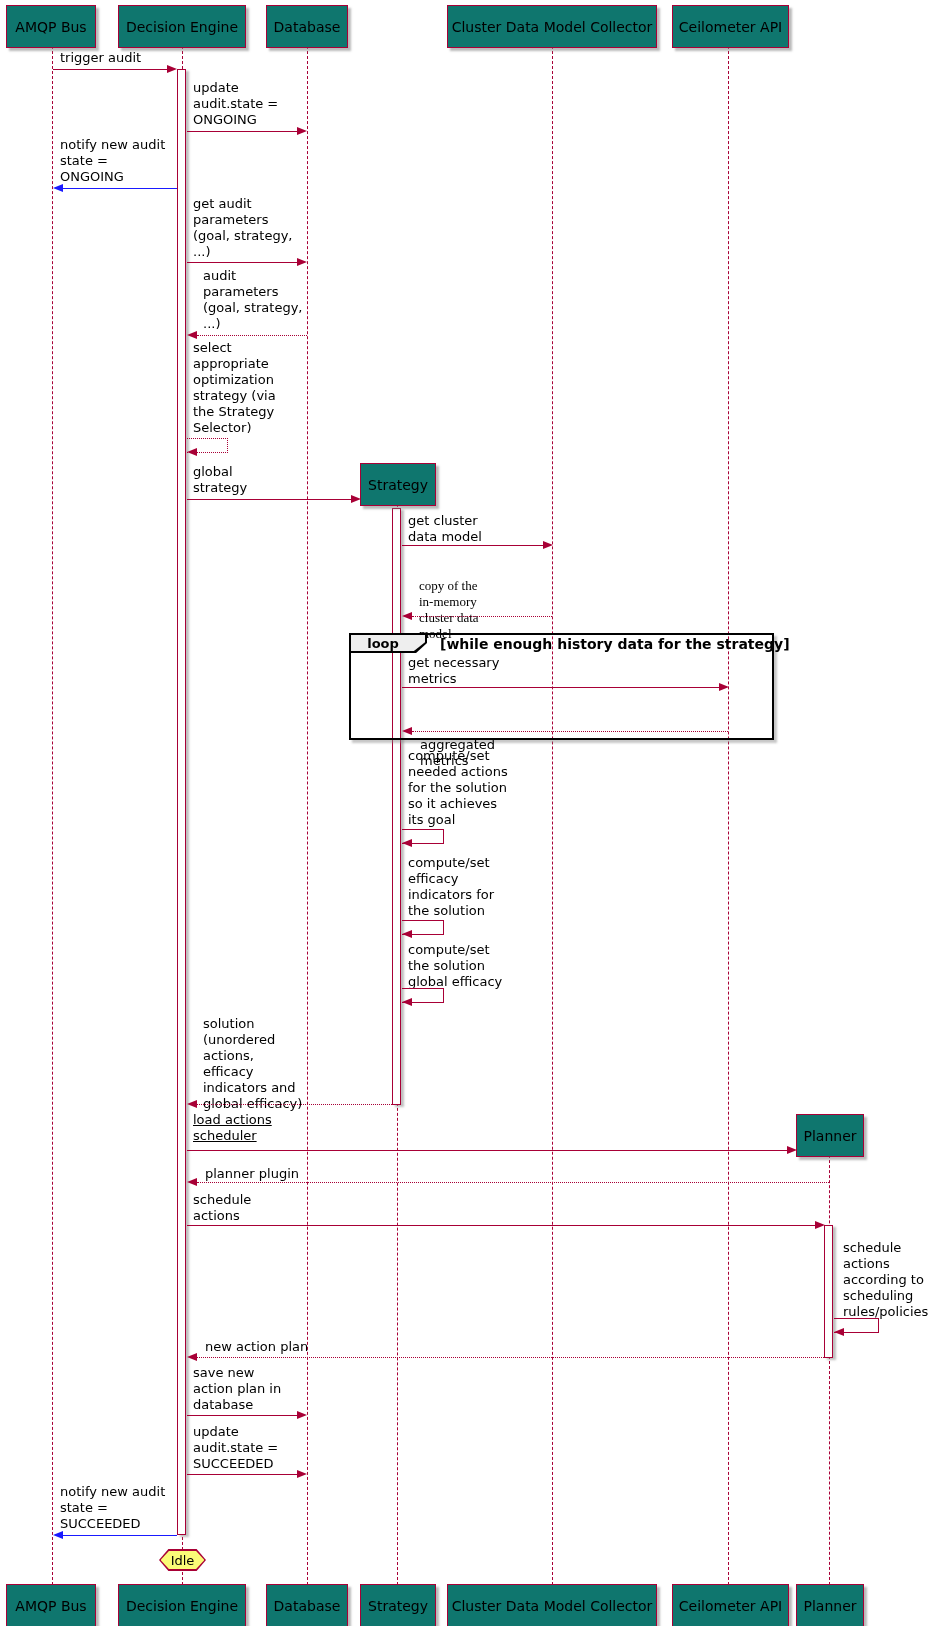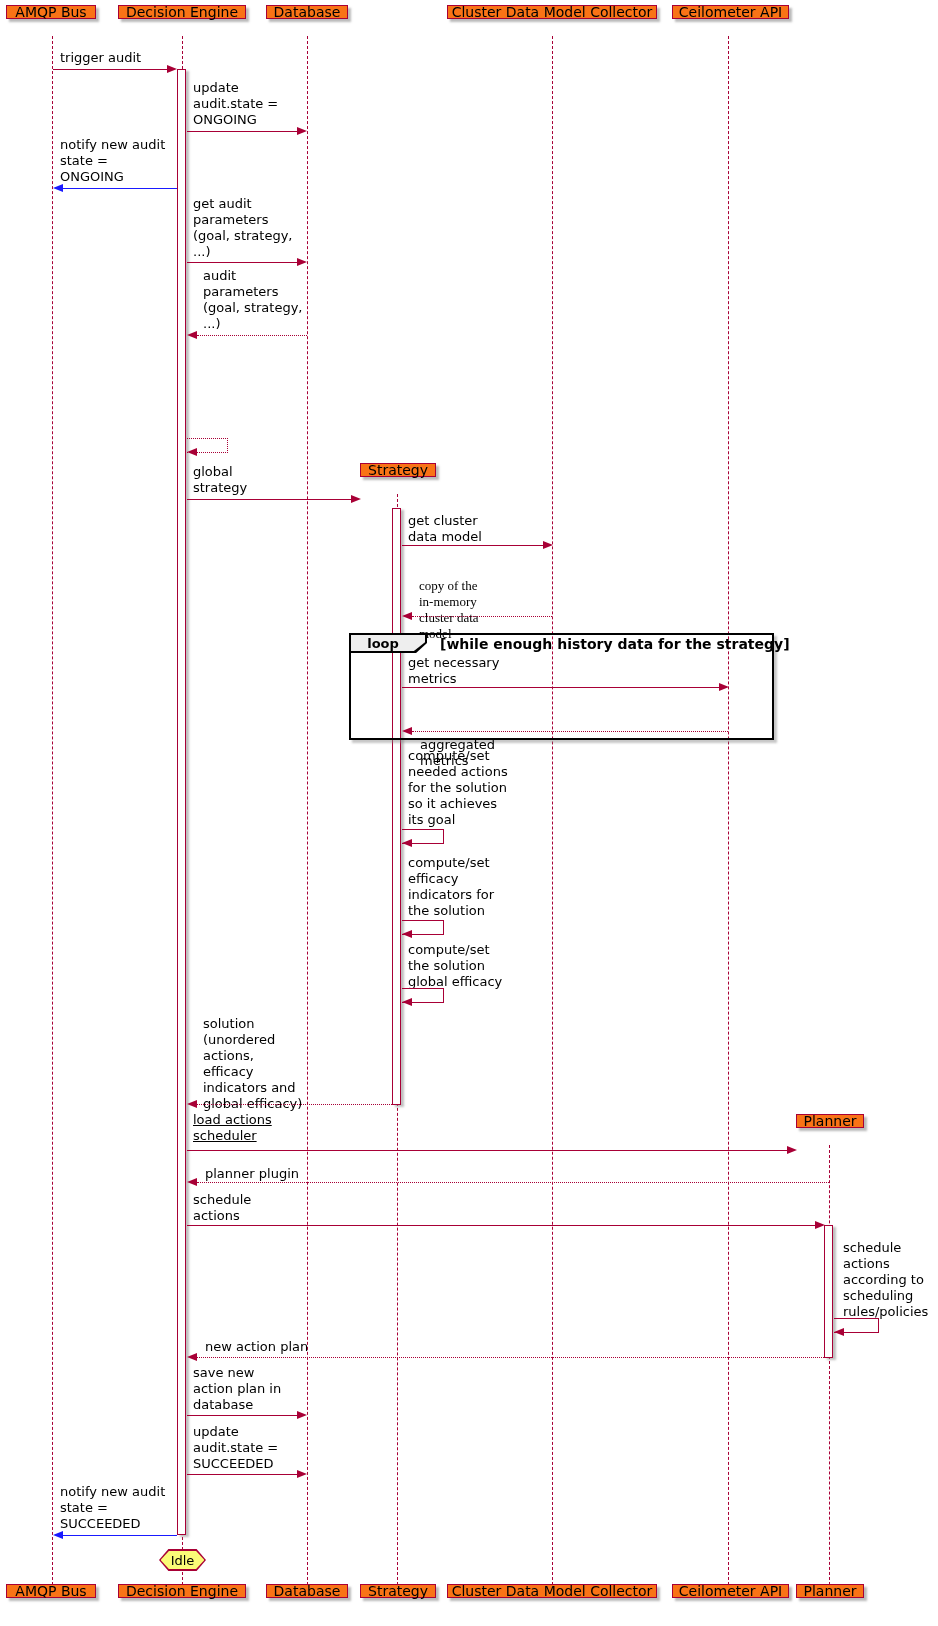--- a/index.html
+++ b/index.html
@@ -1,18 +1,18 @@
 <!DOCTYPE html>
 <html><head>
 <meta charset="utf-8">
 <style>
   html,body{margin:0;padding:0;background:#ffffff;}
   #canvas{position:relative;width:938px;height:1626px;background:#ffffff;
           font-family:"DejaVu Sans", "Liberation Sans", sans-serif;color:#000;overflow:hidden;}
-  .pbox{position:absolute;height:14px;background:#f97316;border:1.8px solid #A80036;
+  .pbox{position:absolute;height:43px;background:#0f766e;border:1.8px solid #A80036;
         box-shadow:3px 3px 2px rgba(130,130,130,.55);display:flex;align-items:center;justify-content:center;
         font-size:14px;box-sizing:border-box;white-space:nowrap;}
   .lifeline{position:absolute;width:0;border-left:1.3px dashed #A80036;}
   .bar{position:absolute;width:9px;background:#ffffff;border:1.3px solid #A80036;
        box-shadow:2.5px 2px 2px rgba(130,130,130,.5);box-sizing:border-box;}
   .msg{position:absolute;font-size:13px;line-height:16px;white-space:pre-line;}
   .line{position:absolute;height:0;border-top:1.4px solid #A80036;}
   .line.dotted{border-top-style:dotted;}
   .line.blue{border-top-color:#1A1AFF;}
   .ah{position:absolute;width:0;height:0;border-style:solid;}
@@ -79,20 +79,26 @@
   <div class="line" style="left:187px;top:262px;width:111px;"></div>
   <div class="ah r" style="left:297px;top:258px;"></div>
 
   <div class="msg" style="left:203px;top:268px;">audit
 parameters
 (goal, strategy,
 ...)</div>
   <div class="ah l" style="left:187px;top:331px;"></div>
   <div class="line dotted" style="left:197px;top:335px;width:110px;"></div>
 
+  <div class="msg" style="left:193px;top:340px;">select
+appropriate
+optimization
+strategy (via
+the Strategy
+Selector)</div>
   <div class="selfrect dotted" style="left:187px;top:438px;width:41px;height:15px;"></div>
   <div class="ah l" style="left:187px;top:448px;"></div>
 
   <div class="msg" style="left:193px;top:464px;">global
 strategy</div>
   <div class="line" style="left:187px;top:499px;width:164px;"></div>
   <div class="ah r" style="left:351px;top:495px;"></div>
   <div class="pbox" style="left:360px;top:463px;width:76px;">Strategy</div>
 
   <div class="msg" style="left:408px;top:513px;">get cluster

